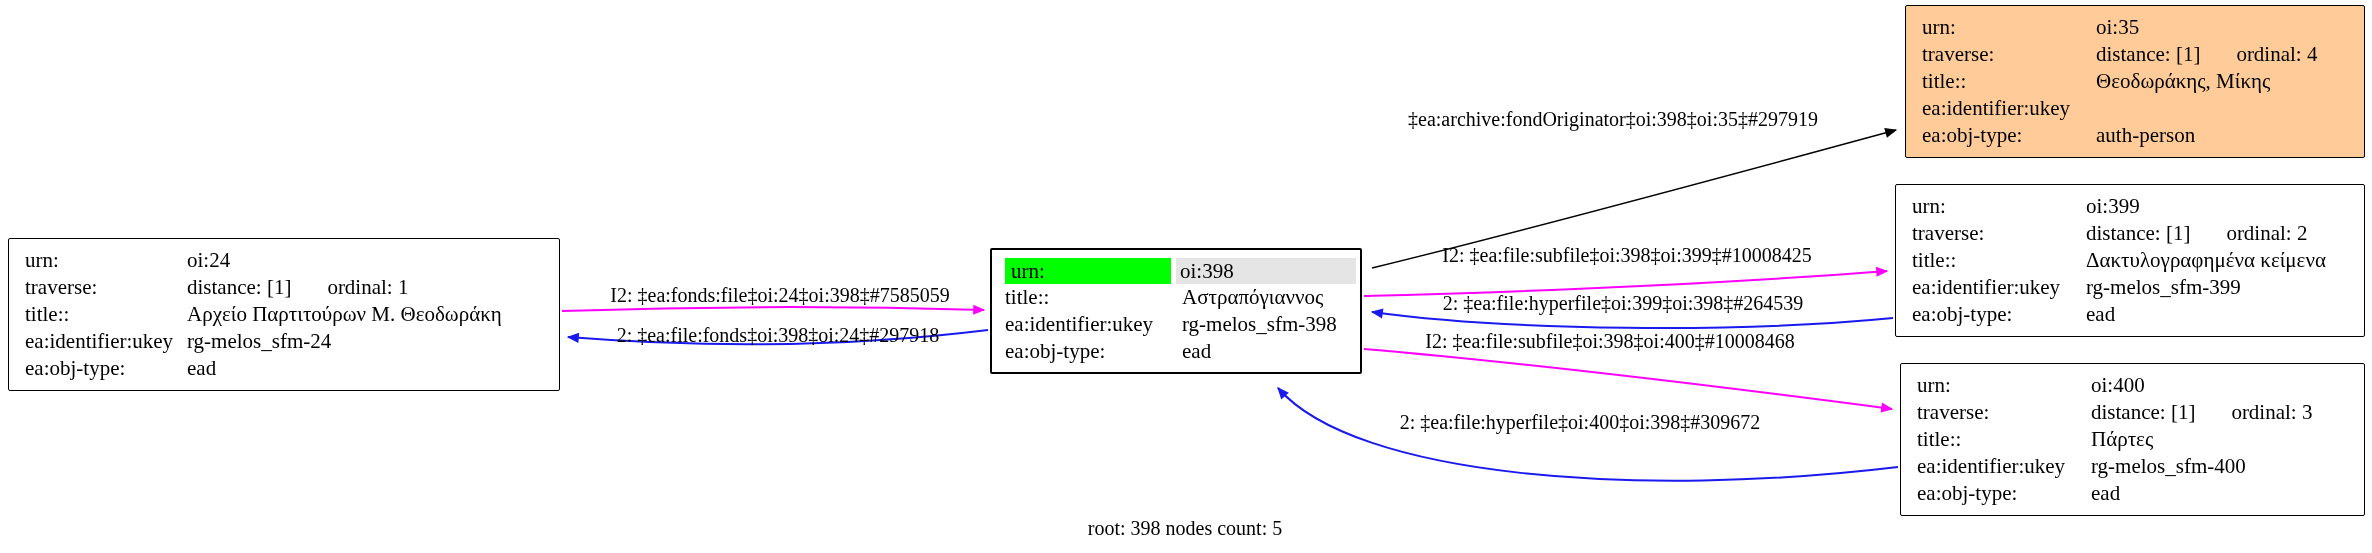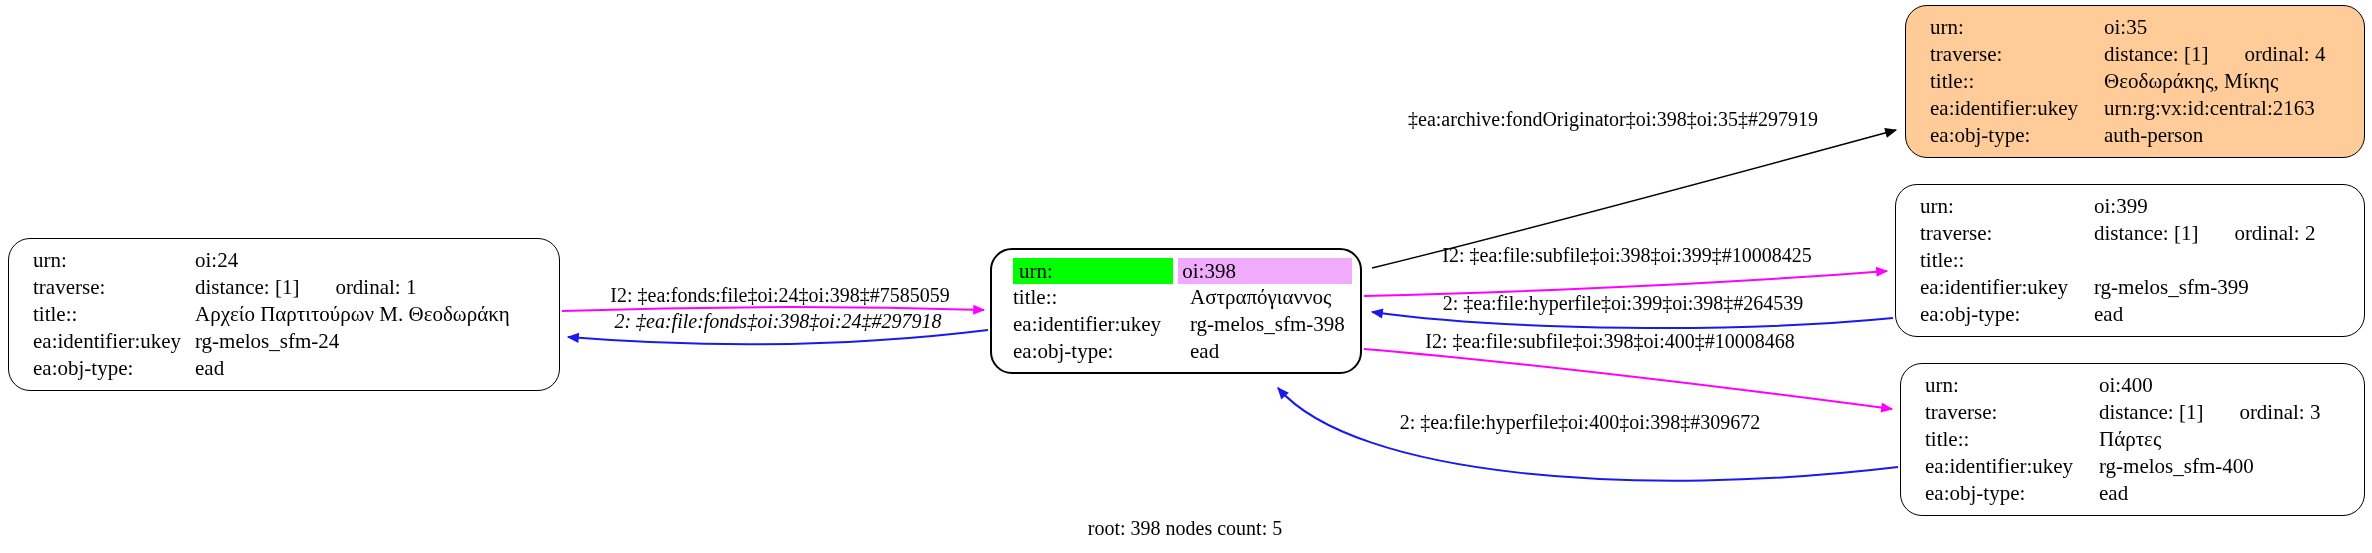--- a/index.html
+++ b/index.html
@@ -2,22 +2,22 @@
 <html><head>
 <meta charset="utf-8">
 <style>
   html,body{margin:0;padding:0;background:#fff;}
   .canvas{
     position:relative;width:2372px;height:553px;background:#ffffff;overflow:hidden;
     font-family:"Liberation Serif","DejaVu Serif",serif;color:#000;
   }
   svg.edges{position:absolute;left:0;top:0;width:2372px;height:553px;}
   .node{
-    position:absolute;background:#fff;border:1.6px solid #000;border-radius:22px;
-    font-size:21px;box-sizing:border-box;padding:8px 8px;
+    position:absolute;background:#fff;border:1.6px solid #000;border-radius:2px;
+    font-size:21px;box-sizing:border-box;padding:8px 0;
   }
   .node.root{border-width:2.5px;}
   .row{display:flex;line-height:27px;padding-left:16px;white-space:nowrap;align-items:center;}
   .row .lbl{width:174px;flex-shrink:0;}
   .node.n24 .row .lbl{width:162px;}
   .node.root .row{padding-left:13px;line-height:26.8px;}
   .node.root .row .lbl{width:177px;}
   .row .v2{margin-left:36px;}
   .row.greenrow{padding-left:12px;gap:5px;}
   .row.greenrow .cell{display:inline-block;height:26px;}
@@ -51,21 +51,21 @@
     <path d="M 562,311 C 710,306 850,306 984,310" fill="none" stroke-width="2" marker-end="url(#arrow-magenta)" stroke="#ff00ff"></path>
     <path d="M 988,330 C 850,347 706,348 568,337" fill="none" stroke-width="2" marker-end="url(#arrow-blue)" stroke="#1a1aee"></path>
     <path d="M 1372,268 C 1520,232 1760,167 1896,130" fill="none" stroke-width="1.4" marker-end="url(#arrow-black)" stroke="#000000"></path>
     <path d="M 1364,296 C 1520,292 1720,284 1887,271" fill="none" stroke-width="2" marker-end="url(#arrow-magenta)" stroke="#ff00ff"></path>
     <path d="M 1893,318 C 1740,333 1510,331 1372,312" fill="none" stroke-width="2" marker-end="url(#arrow-blue)" stroke="#1a1aee"></path>
     <path d="M 1364,349 C 1540,364 1770,393 1892,409" fill="none" stroke-width="2" marker-end="url(#arrow-magenta)" stroke="#ff00ff"></path>
     <path d="M 1898,467 C 1640,498 1356,478 1278,388" fill="none" stroke-width="2" marker-end="url(#arrow-blue)" stroke="#1a1aee"></path>
   </svg>
 
   <div class="edge-label" style="left:780px;top:284px;">I2: ‡ea:fonds:file‡oi:24‡oi:398‡#7585059</div>
-  <div class="edge-label" style="left:778px;top:310px;font-style:italic;">2: ‡ea:file:fonds‡oi:398‡oi:24‡#297918</div>
+  <div class="edge-label" style="left:778px;top:324px;">2: ‡ea:file:fonds‡oi:398‡oi:24‡#297918</div>
   <div class="edge-label" style="left:1613px;top:108px;">‡ea:archive:fondOriginator‡oi:398‡oi:35‡#297919</div>
   <div class="edge-label" style="left:1627px;top:244px;text-align:center;">I2: ‡ea:file:subfile‡oi:398‡oi:399‡#10008425</div>
   <div class="edge-label" style="left:1623px;top:292px;">2: ‡ea:file:hyperfile‡oi:399‡oi:398‡#264539</div>
   <div class="edge-label" style="left:1610px;top:330px;">I2: ‡ea:file:subfile‡oi:398‡oi:400‡#10008468</div>
   <div class="edge-label" style="left:1580px;top:411px;font-family:Liberation Serif, serif;">2: ‡ea:file:hyperfile‡oi:400‡oi:398‡#309672</div>
 
   <div class="node n24" style="left:8px;top:238px;width:552px;">
     <div class="row">
       <span class="lbl">urn:</span>
       <span class="val">oi:24</span>
@@ -85,21 +85,21 @@
     </div>
     <div class="row">
       <span class="lbl">ea:obj-type:</span>
       <span class="val">ead</span>
     </div>
   </div>
 
   <div class="node root" style="left:990px;top:248px;width:372px;">
     <div class="row greenrow">
       <span class="cell lblcell" style="background: rgb(0, 255, 0);">urn:</span>
-      <span class="cell valcell" style="background: #f0abfc;">oi:398</span>
+      <span class="cell valcell" style="background: #e5e5e5;">oi:398</span>
     </div>
     <div class="row">
       <span class="lbl">title::</span>
       <span class="val">Αστραπόγιαννος</span>
     </div>
     <div class="row">
       <span class="lbl">ea:identifier:ukey</span>
       <span class="val">rg-melos_sfm-398</span>
     </div>
     <div class="row">
@@ -117,40 +117,40 @@
       <span class="lbl">traverse:</span>
       <span class="val">distance: [1]</span>
       <span class="v2">ordinal: 4</span>
     </div>
     <div class="row">
       <span class="lbl">title::</span>
       <span class="val">Θεοδωράκης, Μίκης</span>
     </div>
     <div class="row">
       <span class="lbl">ea:identifier:ukey</span>
-      <span class="val">urn:rg:vx:id:central:2163</span>
     </div>
     <div class="row">
       <span class="lbl">ea:obj-type:</span>
       <span class="val">auth-person</span>
     </div>
   </div>
 
   <div class="node" style="left:1895px;top:184px;width:470px;">
     <div class="row">
       <span class="lbl">urn:</span>
       <span class="val">oi:399</span>
     </div>
     <div class="row">
       <span class="lbl">traverse:</span>
       <span class="val">distance: [1]</span>
       <span class="v2">ordinal: 2</span>
     </div>
     <div class="row">
       <span class="lbl">title::</span>
+      <span class="val">Δακτυλογραφημένα κείμενα</span>
     </div>
     <div class="row">
       <span class="lbl">ea:identifier:ukey</span>
       <span class="val">rg-melos_sfm-399</span>
     </div>
     <div class="row">
       <span class="lbl">ea:obj-type:</span>
       <span class="val">ead</span>
     </div>
   </div>

